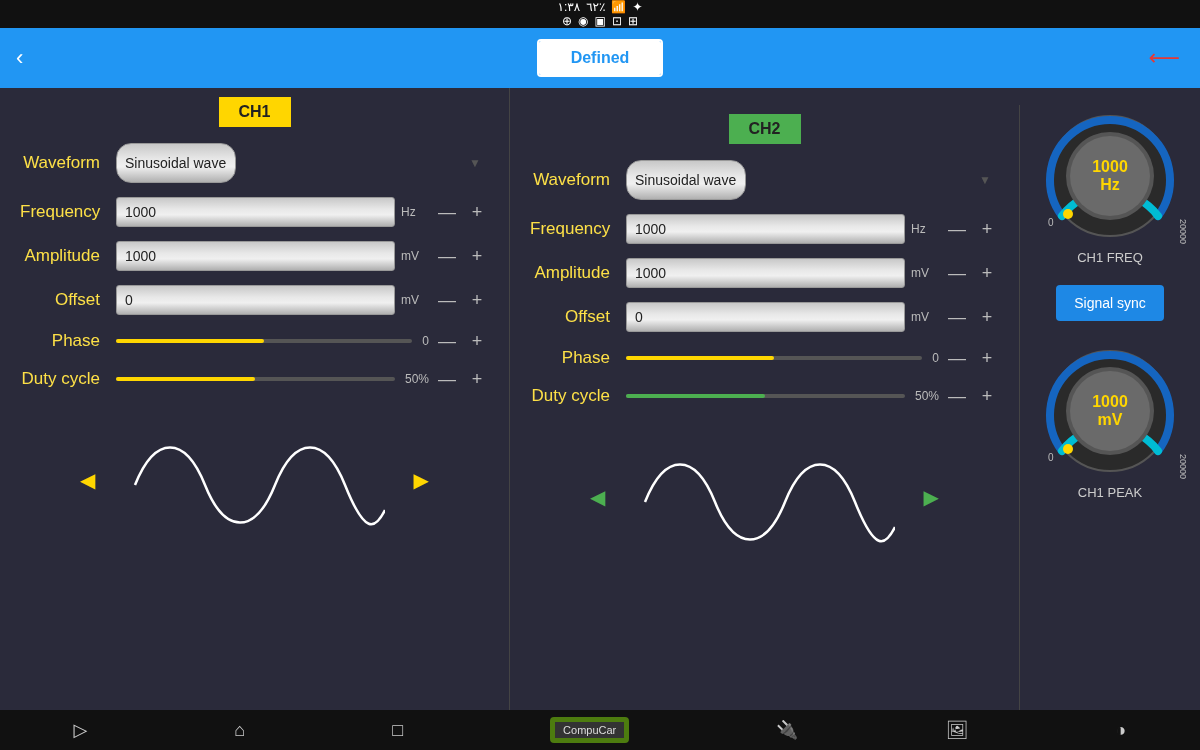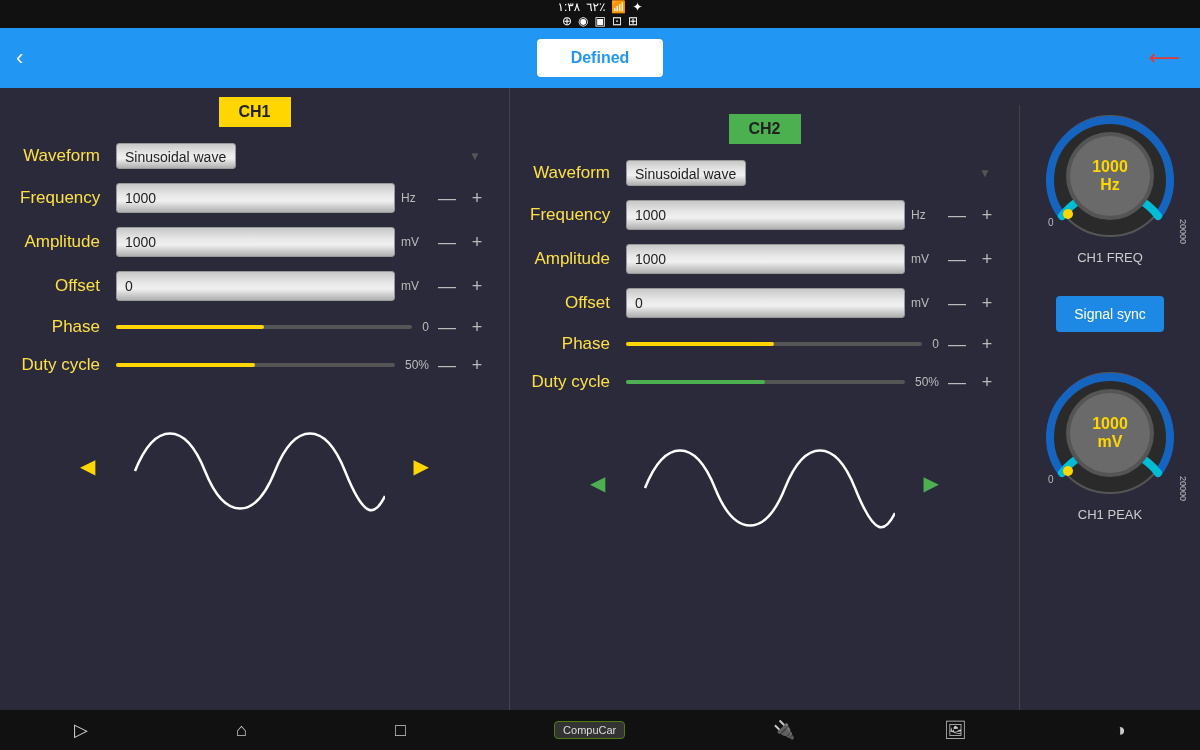--- a/index.html
+++ b/index.html
@@ -167,25 +167,25 @@
       display: flex;
       align-items: center;
       justify-content: center;
     }
 
     
     .form-select {
       flex: 1;
       background: linear-gradient(180deg, #c8c8c8 0%, #e8e8e8 40%, #f0f0f0 60%, #b0b0b0 100%);
       border: 1px solid #999;
-      border-radius: 3px;
+      border-radius: 15px;
       padding: 5px 8px;
       font-size: 14px;
       color: #222;
-      height: 26px;
+      height: 40px;
       appearance: none;
       cursor: pointer;
     }
     .select-wrapper {
       flex: 1;
       position: relative;
     }
     .select-arrow {
       position: absolute;
       right: 8px;
@@ -287,40 +287,40 @@
 
     
     #signal-sync-btn {
       background: #1E88E5;
       color: #fff;
       border: none;
       border-radius: 4px;
       padding: 10px 18px;
       font-size: 14px;
       cursor: pointer;
-      margin: 13px 0;
+      margin: 2px 0;
     }
 
     
     #bottom-bar {
       width: 100%;
       height: 40px;
       background: #111;
       display: flex;
       align-items: center;
       justify-content: space-around;
     }
     .bottom-icon {
       font-size: 18px;
       color: #ccc;
       cursor: pointer;
     }
     .bottom-logo {
       background: #333;
-      border: 1px solid #4d7c0f;
+      border: 5px solid #4d7c0f;
       border-radius: 4px;
       padding: 2px 8px;
       font-size: 11px;
       color: #ddd;
     }
   </style>
 </head>
 <body>
 
 <div id="status-bar">

